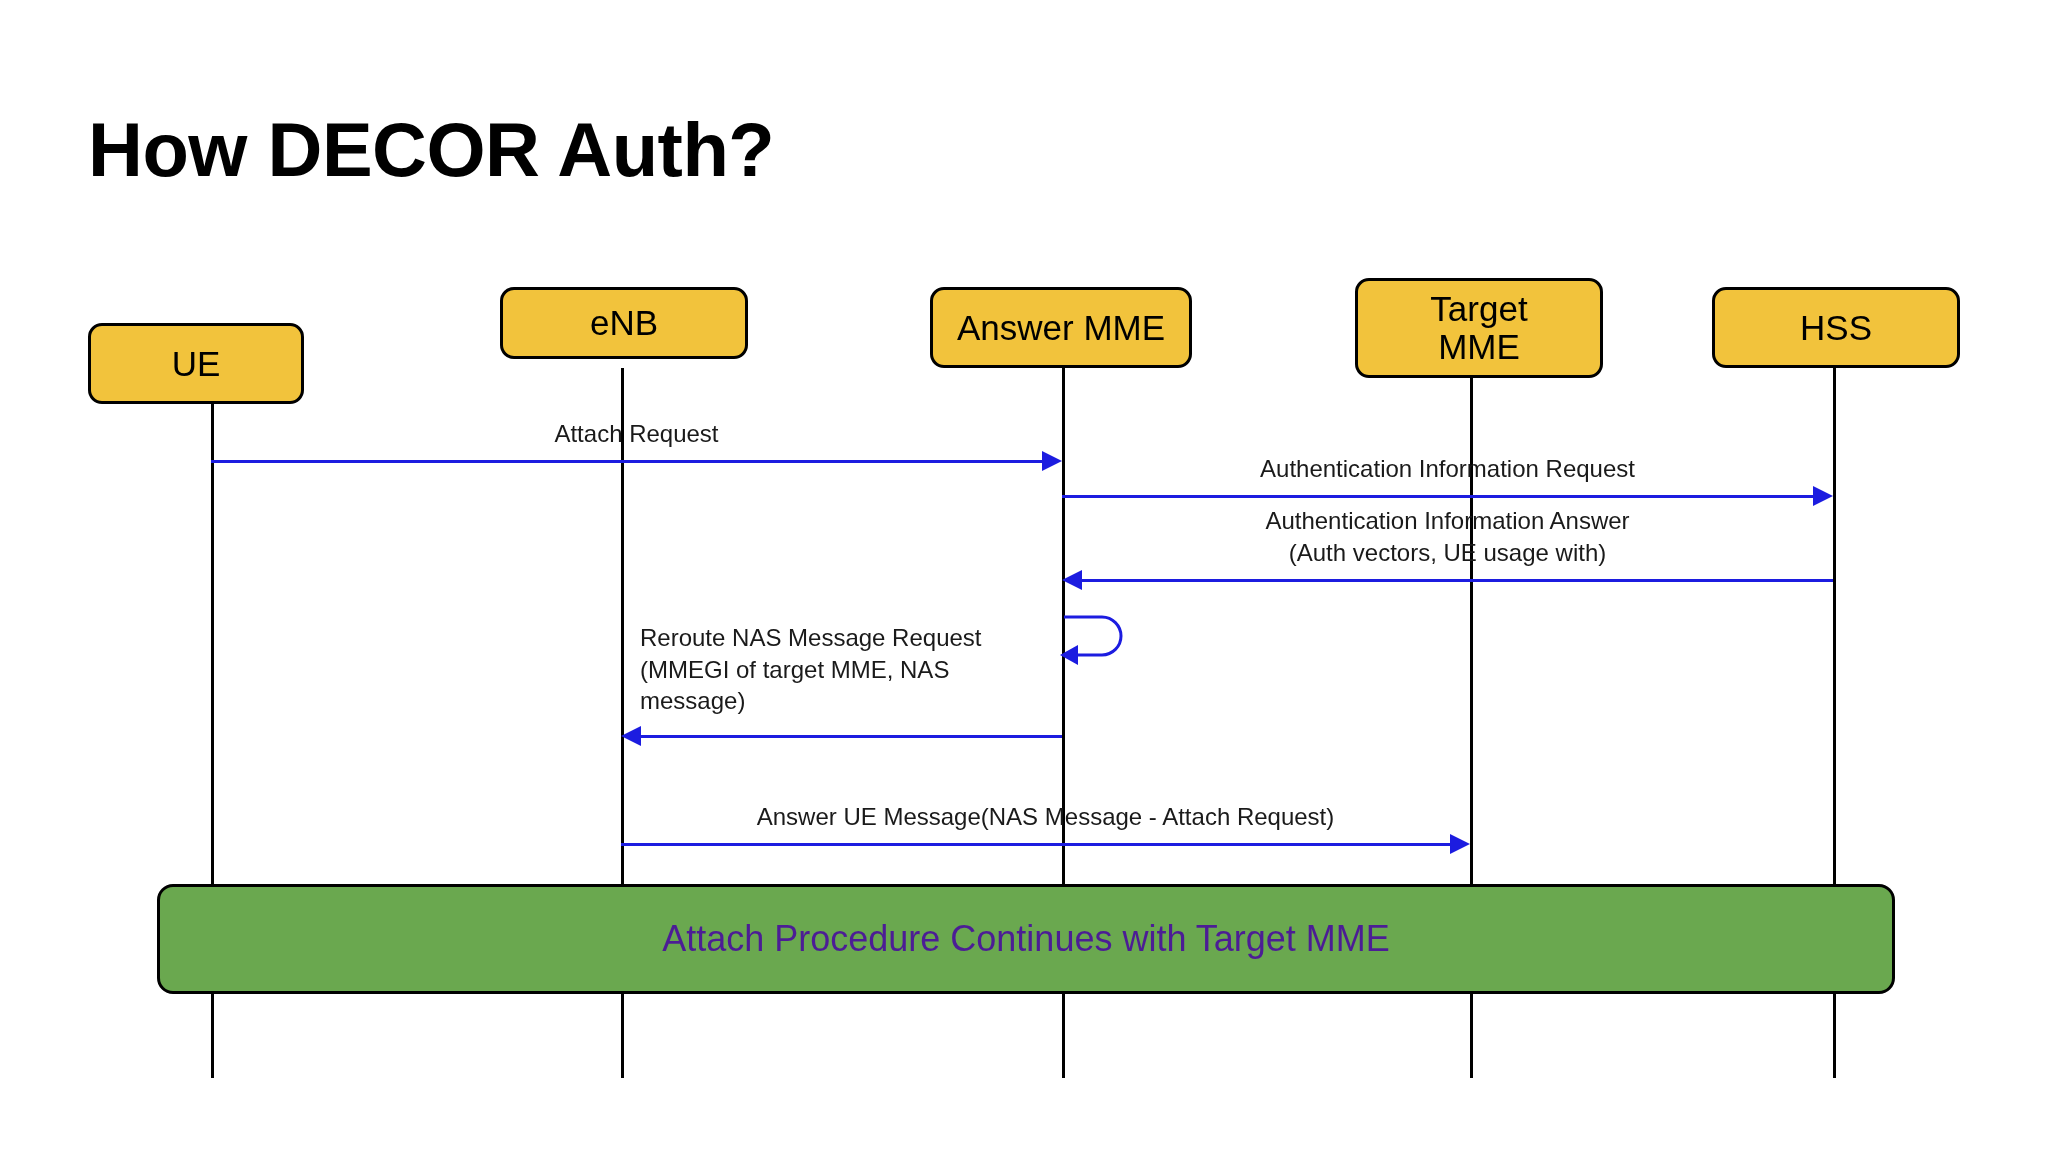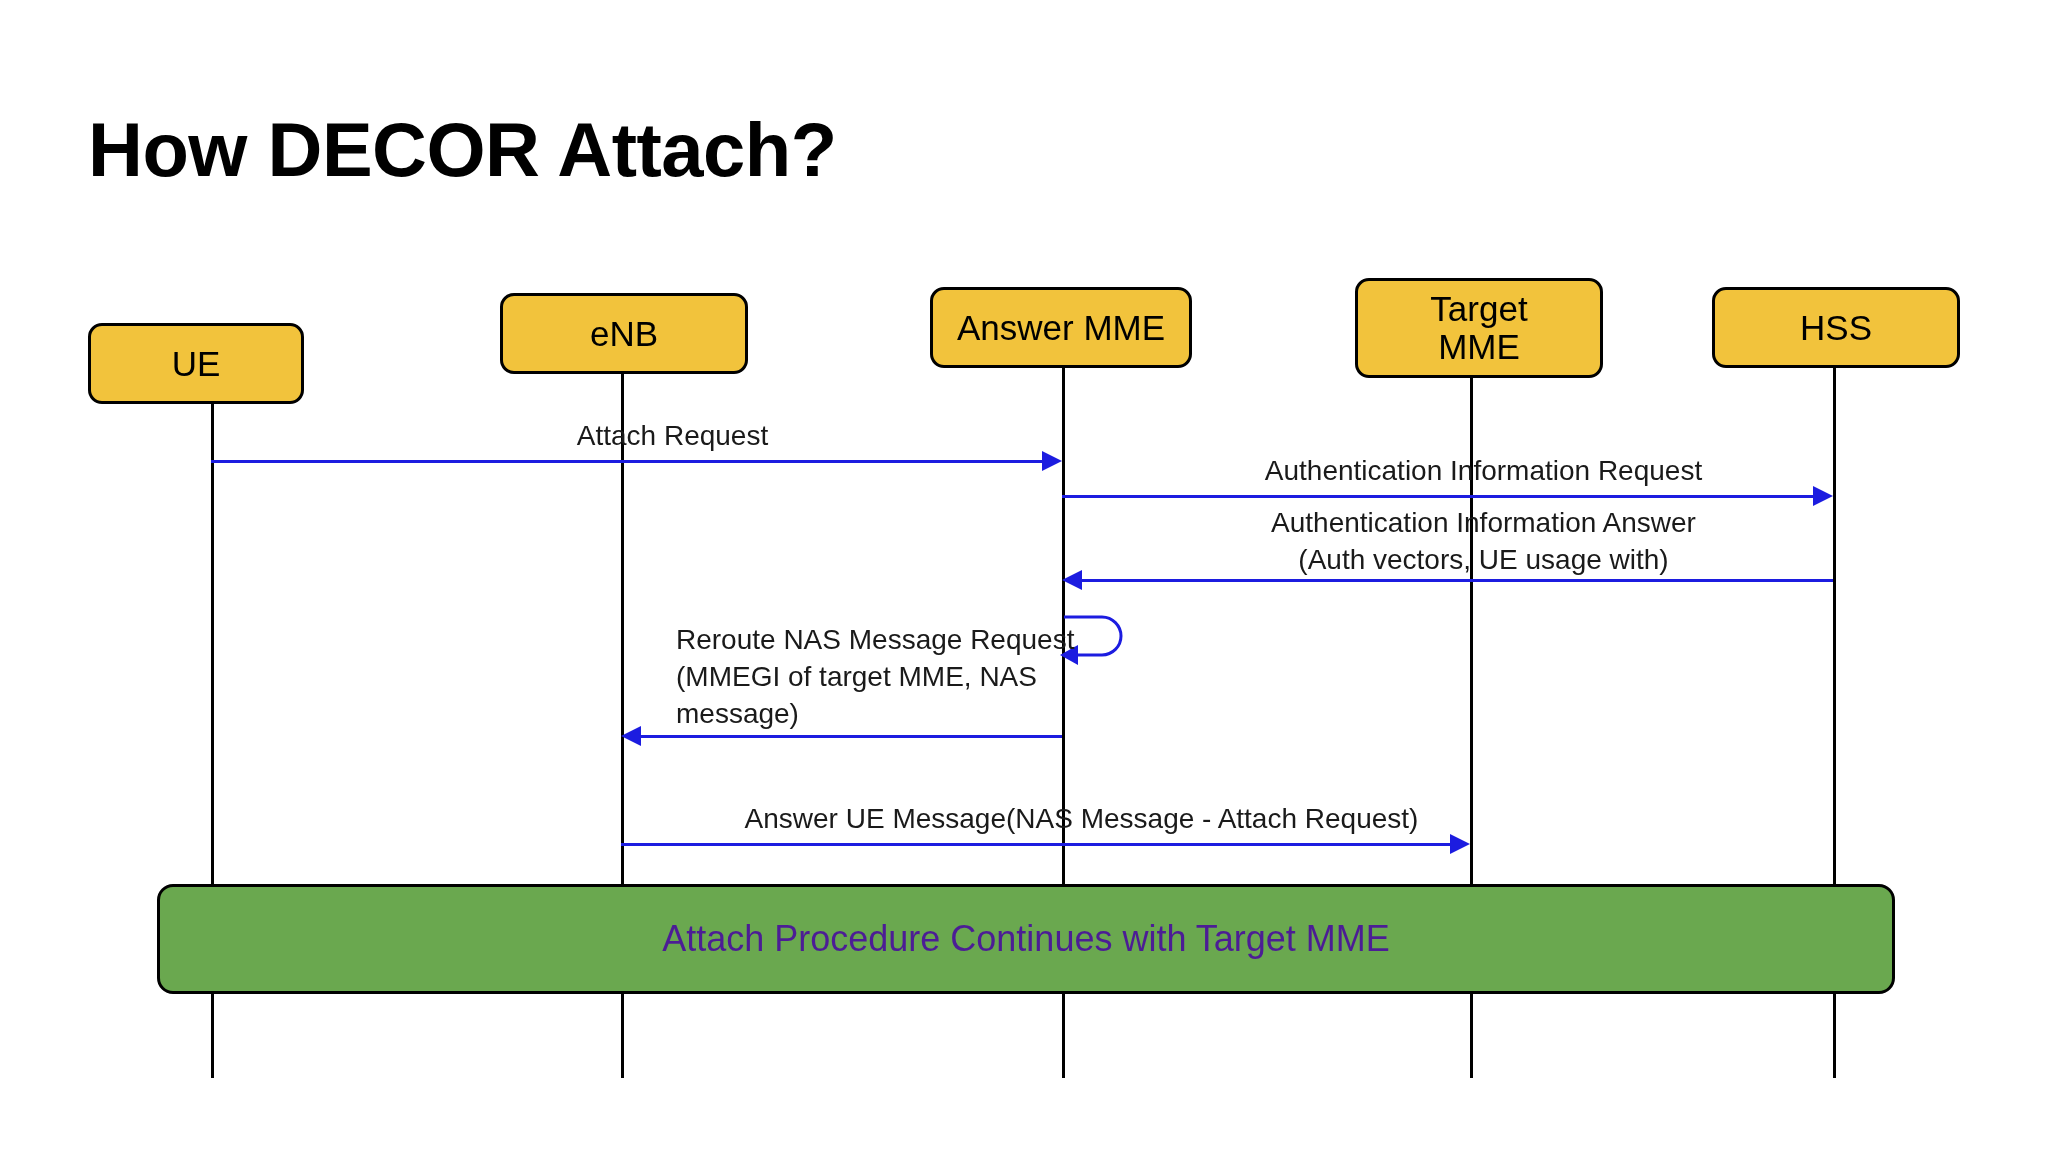--- a/index.html
+++ b/index.html
@@ -56,26 +56,25 @@
     position:absolute;
     width:0;height:0;
     border-top:10px solid transparent;
     border-bottom:10px solid transparent;
   }
   .arrowhead.right{border-left:20px solid #1c1ce0;}
   .arrowhead.left{border-right:20px solid #1c1ce0;}
 
   .msg-label{
     position:absolute;
-    font-size:28px;
+    font-size:24px;
     color:#000000;
     line-height:1.32;
     white-space:pre-line;
     color:#1a1a1a;
-    margin-left:36px;
   }
   .msg-label.center{text-align:center;}
   .msg-label.left{text-align:left;}
 
   
   .selfloop{position:absolute;}
 
   
   .banner{
     position:absolute;
@@ -88,32 +87,32 @@
     justify-content:center;
     font-size:36px;
     color:#4c1d95;
   }
 </style>
 </head>
 <body>
 
 <div id="stage">
 
-  <div class="title">How DECOR Attach?</div>
+  <div class="title">How DECOR Auth?</div>
 
   <div class="lifeline" style="left:211px;top:368px;height:710px;"></div>
   <div class="lifeline" style="left:621px;top:368px;height:710px;"></div>
   <div class="lifeline" style="left:1062px;top:368px;height:710px;"></div>
   <div class="lifeline" style="left:1470px;top:370px;height:708px;"></div>
   <div class="lifeline" style="left:1833px;top:368px;height:710px;"></div>
 
   <div class="actor" style="left:88px;top:287px;width:216px;height:81px;margin-top:36px;">
     <span>UE</span>
   </div>
-  <div class="actor" style="left:500px;top:287px;width:248px;height:81px;margin-top:6px;">
+  <div class="actor" style="left:500px;top:287px;width:248px;height:72px;">
     <span>eNB</span>
   </div>
   <div class="actor" style="left:930px;top:287px;width:262px;height:81px;">
     <span>Answer MME</span>
   </div>
   <div class="actor" style="left:1355px;top:278px;width:248px;height:100px;">
     <span>Target
 MME</span>
   </div>
   <div class="actor" style="left:1712px;top:287px;width:248px;height:81px;align-items:center;">

